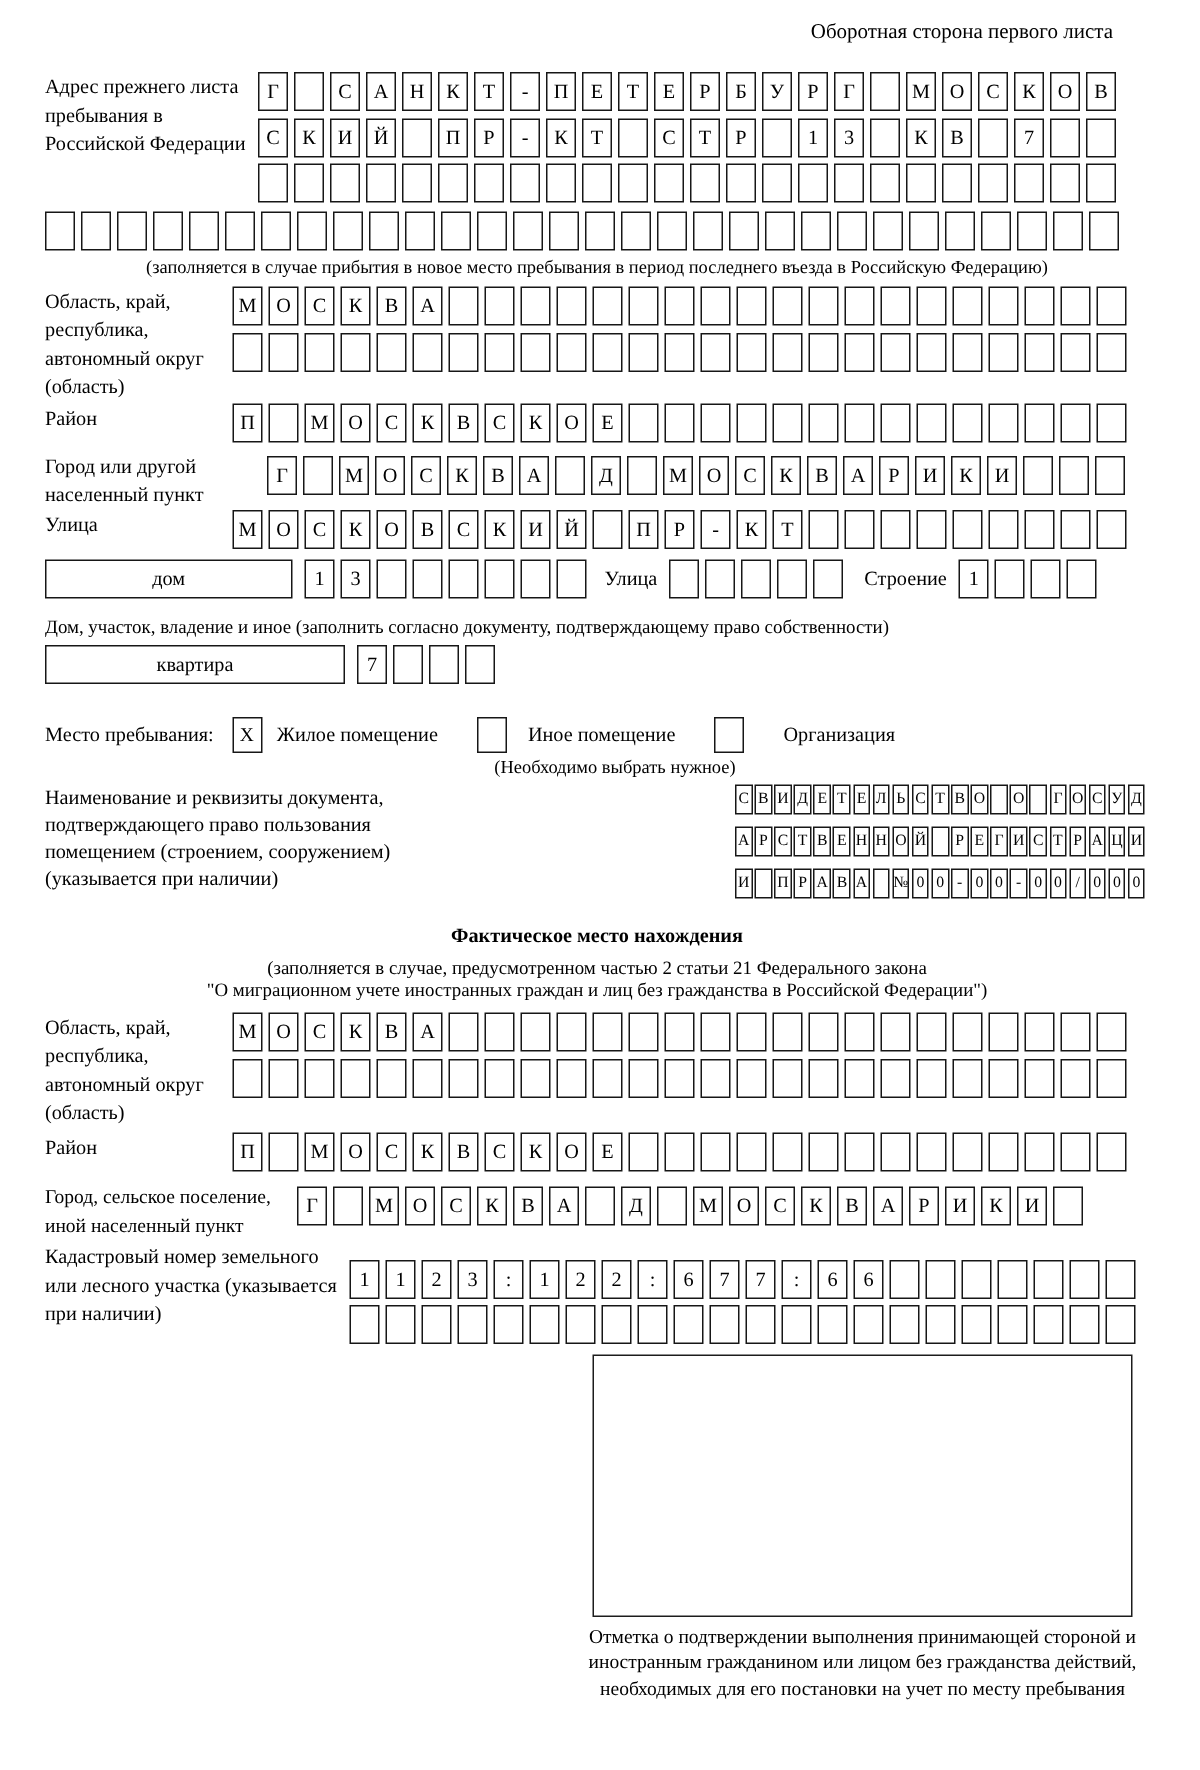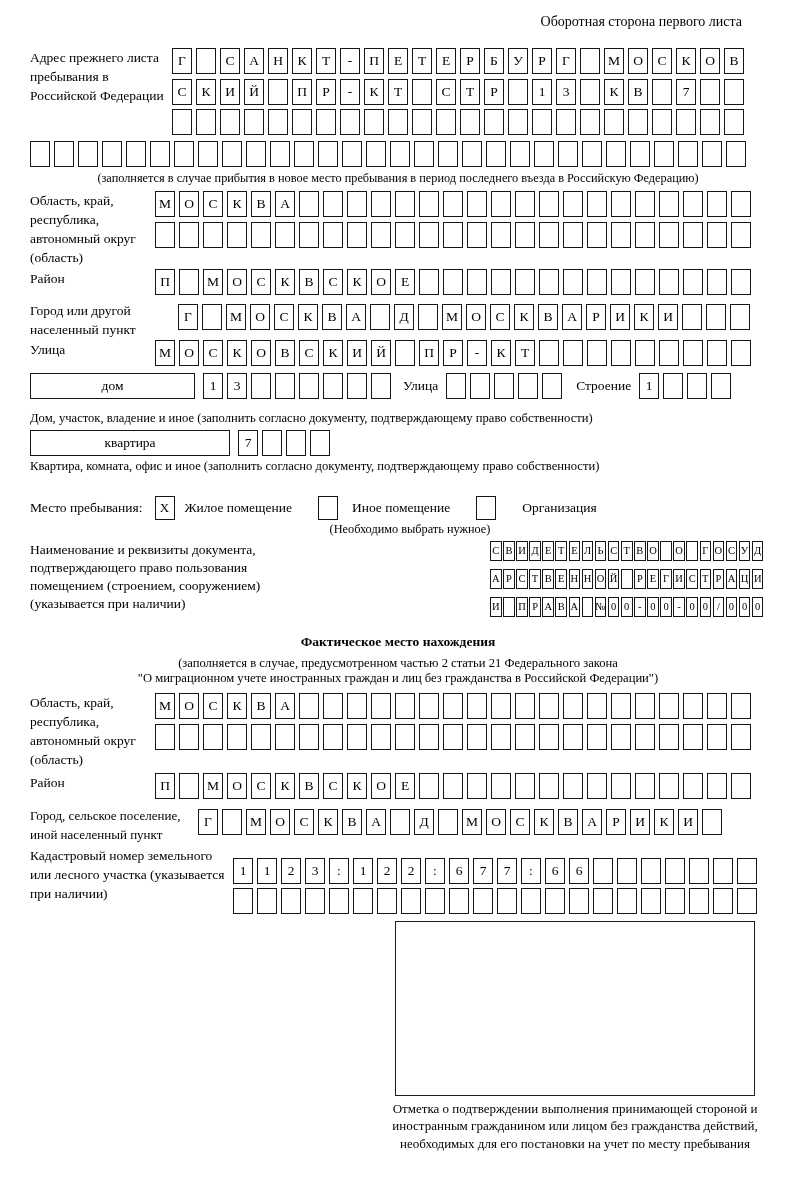--- a/index.html
+++ b/index.html
@@ -341,21 +341,20 @@
 
   <div class="frow" style="margin-top:4px;align-items:center;">
     <div class="wbox" style="width:200px;">квартира</div>
     <div class="cells" style="margin:0 0 0 8px;">
         <div class="cell">7</div>
         <div class="cell"></div>
         <div class="cell"></div>
         <div class="cell"></div>
       </div>
   </div>
-  <div class="note" style="text-align:left;margin-top:3px;font-size:12.6px;">Квартира, комната, офис и иное (заполнить согласно документу, подтверждающему право собственности)</div>
 
   <div class="stay-row" style="margin-top:22px;">
     <span>Место пребывания:</span>
     <div class="chk" style="margin-left:12px;">X</div>
     <span style="margin-left:10px;">Жилое помещение</span>
     <div class="chk" style="margin-left:26px;"></div>
     <span style="margin-left:14px;">Иное помещение</span>
     <div class="chk" style="margin-left:26px;"></div>
     <span style="margin-left:26px;">Организация</span>
   </div>

